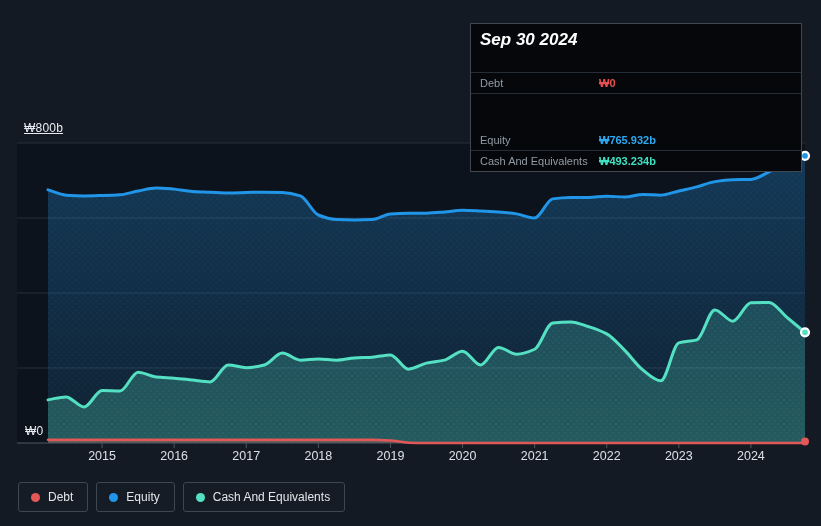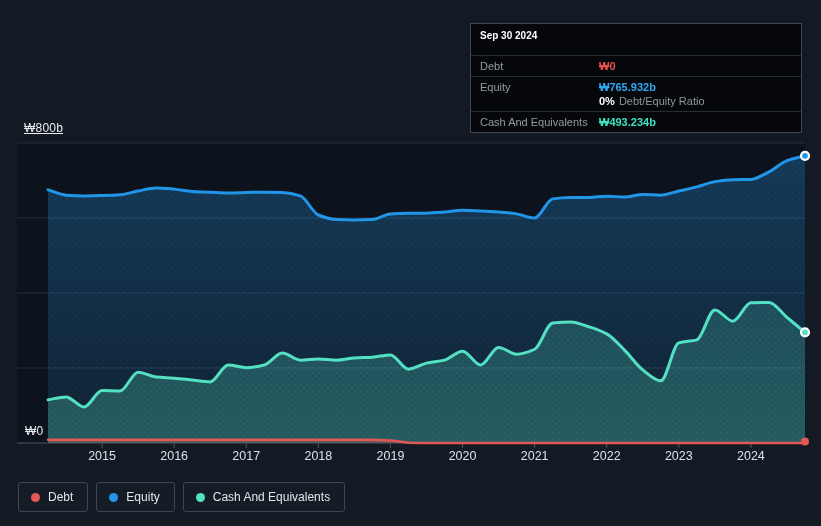--- a/index.html
+++ b/index.html
@@ -17,22 +17,23 @@
   .ylabel.top{left:24px;top:121px;text-decoration:underline;}
   .ylabel.bottom{left:25px;top:424px;}
 
   
   .tooltip{
     position:absolute;left:470px;top:23px;width:332px;
     background:#05070b;border:1px solid #3f4751;box-sizing:border-box;
     font-size:11px;color:#929ba4;z-index:5;
   }
   .tt-title{
-    padding:6px 9px 14px 9px;font-size:10px;font-weight:bold;color:#ffffff;
+    padding:6px 9px 22px 9px;font-size:17px;font-weight:bold;color:#ffffff;
     border-bottom:1px solid #272d36;
+    font-style:italic;
   }
   .tt-group{border-bottom:1px solid #272d36;padding:3px 0;}
   .tt-group.last{border-bottom:none;}
   .tt-row{display:flex;align-items:baseline;padding:1px 9px;}
   .tt-label{flex:0 0 119px;color:#929ba4;}
   .tt-value{font-weight:bold;}
   .tt-ratio-bold{color:#ffffff;font-weight:bold;}
   .tt-ratio-rest{color:#8e979f;margin-left:4px;}
 
   
@@ -121,27 +122,21 @@
     <div class="tt-group">
       <div class="tt-row">
         <span class="tt-label">Debt</span>
         <span class="tt-value" style="color: rgb(232, 80, 80);">₩0</span>
       </div>
     </div>
 
     <div class="tt-group">
       <div class="tt-row">
         <span class="tt-label">Equity</span>
-        <span class="tt-value" style="color: rgb(46, 169, 242);">₩765.932b</span>
-      </div>
-      <div class="tt-row">
-        <span class="tt-label"></span>
-        <span>
-          <span class="tt-ratio-bold">0%</span><span class="tt-ratio-rest">Debt/Equity Ratio</span>
-        </span>
+        <span class="tt-value" style="color: rgb(46, 169, 242); margin-top: 36px;">₩765.932b</span>
       </div>
     </div>
 
     <div class="tt-group last">
       <div class="tt-row">
         <span class="tt-label">Cash And Equivalents</span>
         <span class="tt-value" style="color: rgb(63, 225, 194);">₩493.234b</span>
       </div>
     </div>
   </div>

